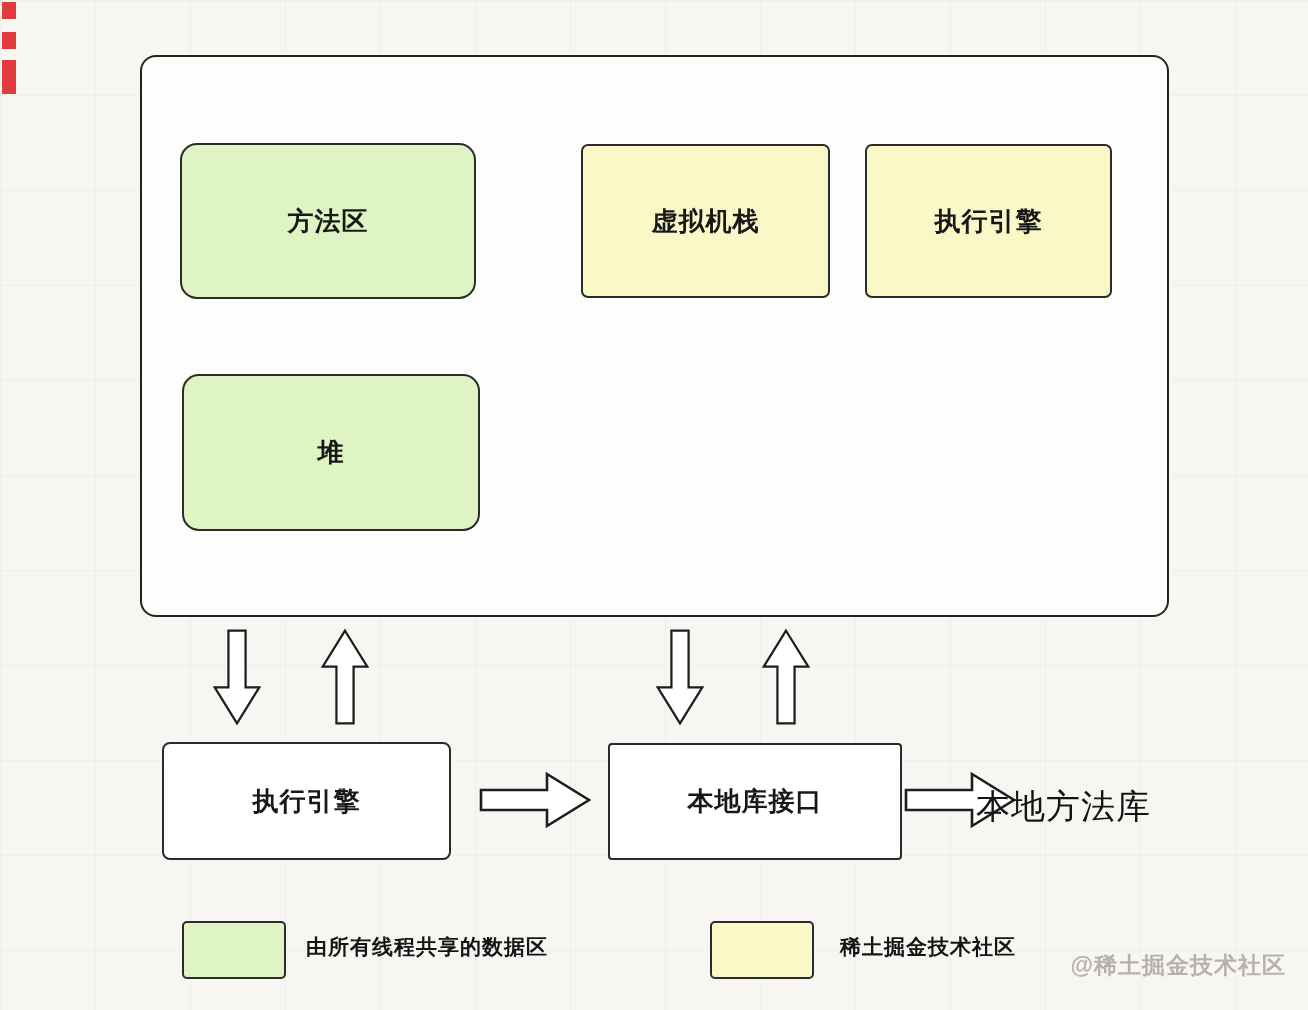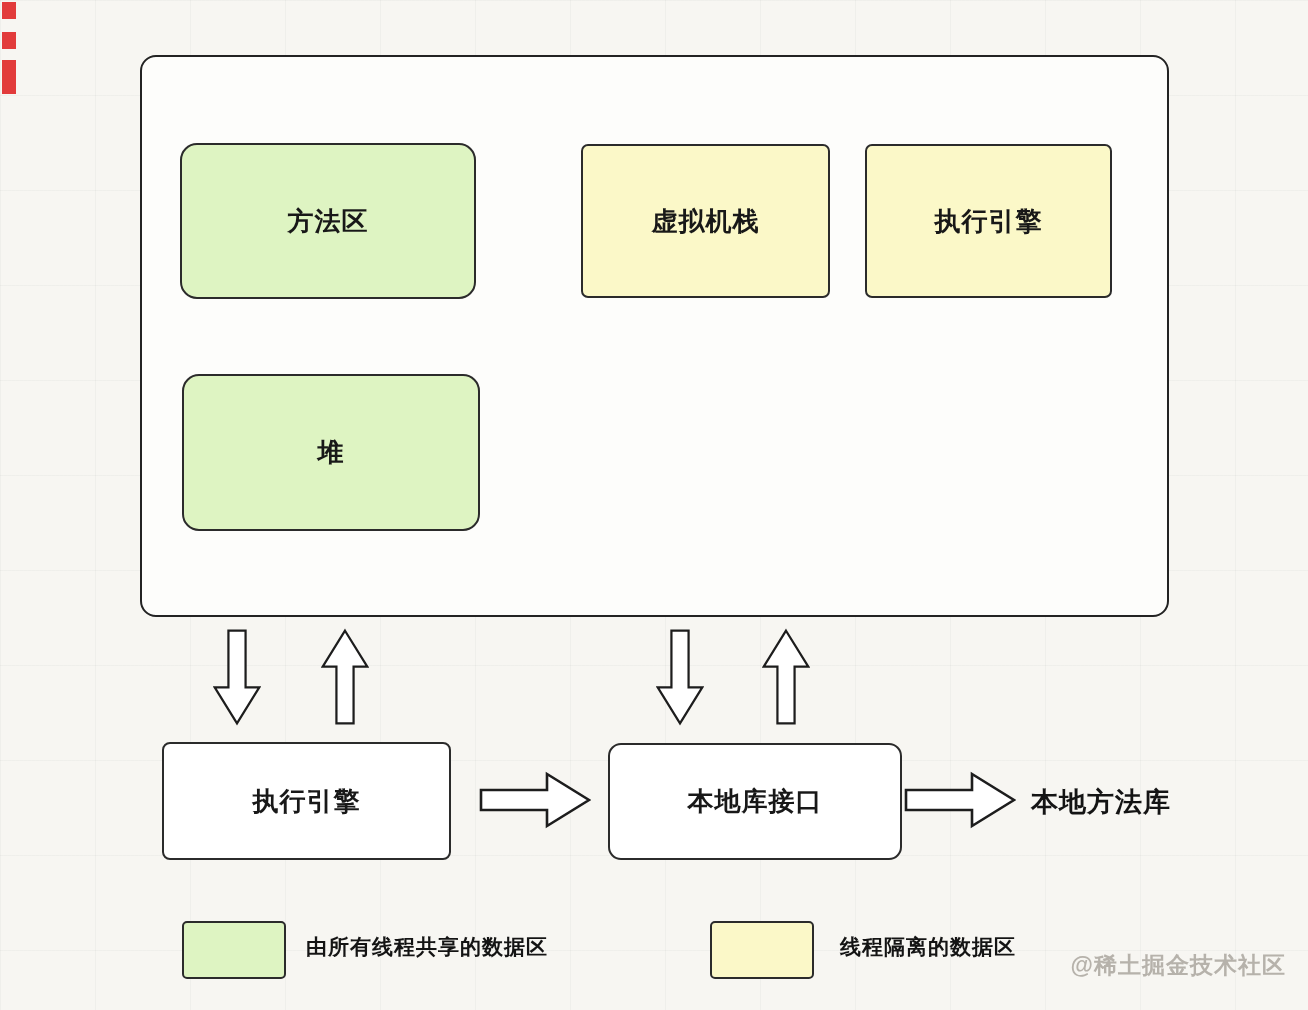--- a/index.html
+++ b/index.html
@@ -44,37 +44,37 @@
   .green  { background: #def4c2; border-radius: 17px; }
   .yellow { background: #fbf8c8; }
   .white  { background: #ffffff; }
 
   .box-method-area        { left: 180px; top: 143px; width: 292px; height: 152px; }
   .box-vm-stack           { left: 581px; top: 144px; width: 245px; height: 150px; text-align: center; }
   .box-native-stack       { left: 865px; top: 144px; width: 243px; height: 150px; }
   .box-heap               { left: 182px; top: 374px; width: 294px; height: 153px; }
   .box-program-counter    { left: 556px; top: 379px; width: 552px; height: 146px; }
   .box-execution-engine   { left: 162px; top: 742px; width: 285px; height: 114px; border-radius: 8px; }
-  .box-native-lib-iface   { left: 608px; top: 743px; width: 290px; height: 113px; border-radius: 13px; }
+  .box-native-lib-iface   { left: 608px; top: 743px; width: 290px; height: 113px; border-radius: 4px; }
 
   .arrow { position: absolute; }
   .arrow svg { display: block; }
   .arrow-down-1  { left: 213px; top: 620px; }
   .arrow-up-1    { left: 321px; top: 620px; }
   .arrow-down-2  { left: 656px; top: 620px; }
   .arrow-up-2    { left: 762px; top: 620px; }
   .arrow-right-1 { left: 479px; top: 771px; }
   .arrow-right-2 { left: 904px; top: 771px; }
 
   .external-label {
     position: absolute;
-    left: 1031px;
+    left: 976px;
     top: 784px;
-    font-size: 27px;
-    font-weight: bold;
+    font-size: 34px;
+    font-weight: normal;
     letter-spacing: 1px;
     color: #141414;
   }
   .legend-swatch {
     position: absolute;
     width: 100px;
     height: 54px;
     border: 2px solid #2b2b2b;
     border-radius: 5px;
   }
@@ -167,17 +167,17 @@
       <polygon points="2,18 68,18 68,2 110,28 68,54 68,38 2,38" fill="#ffffff" stroke="#1d1d1d" stroke-width="2.6" stroke-linejoin="miter"></polygon>
     </svg>
   </div>
 
   <div class="external-label">本地方法库</div>
 
   <div class="legend-swatch green legend-swatch-shared"></div>
   <div class="legend-label legend-label-shared">由所有线程共享的数据区</div>
 
   <div class="legend-swatch yellow legend-swatch-isolated"></div>
-  <div class="legend-label legend-label-isolated">线程隔离的数据区</div>
+  <div class="legend-label legend-label-isolated">稀土掘金技术社区</div>
 
   <div class="watermark">@稀土掘金技术社区</div>
 
 </div>
 
 </body></html>

